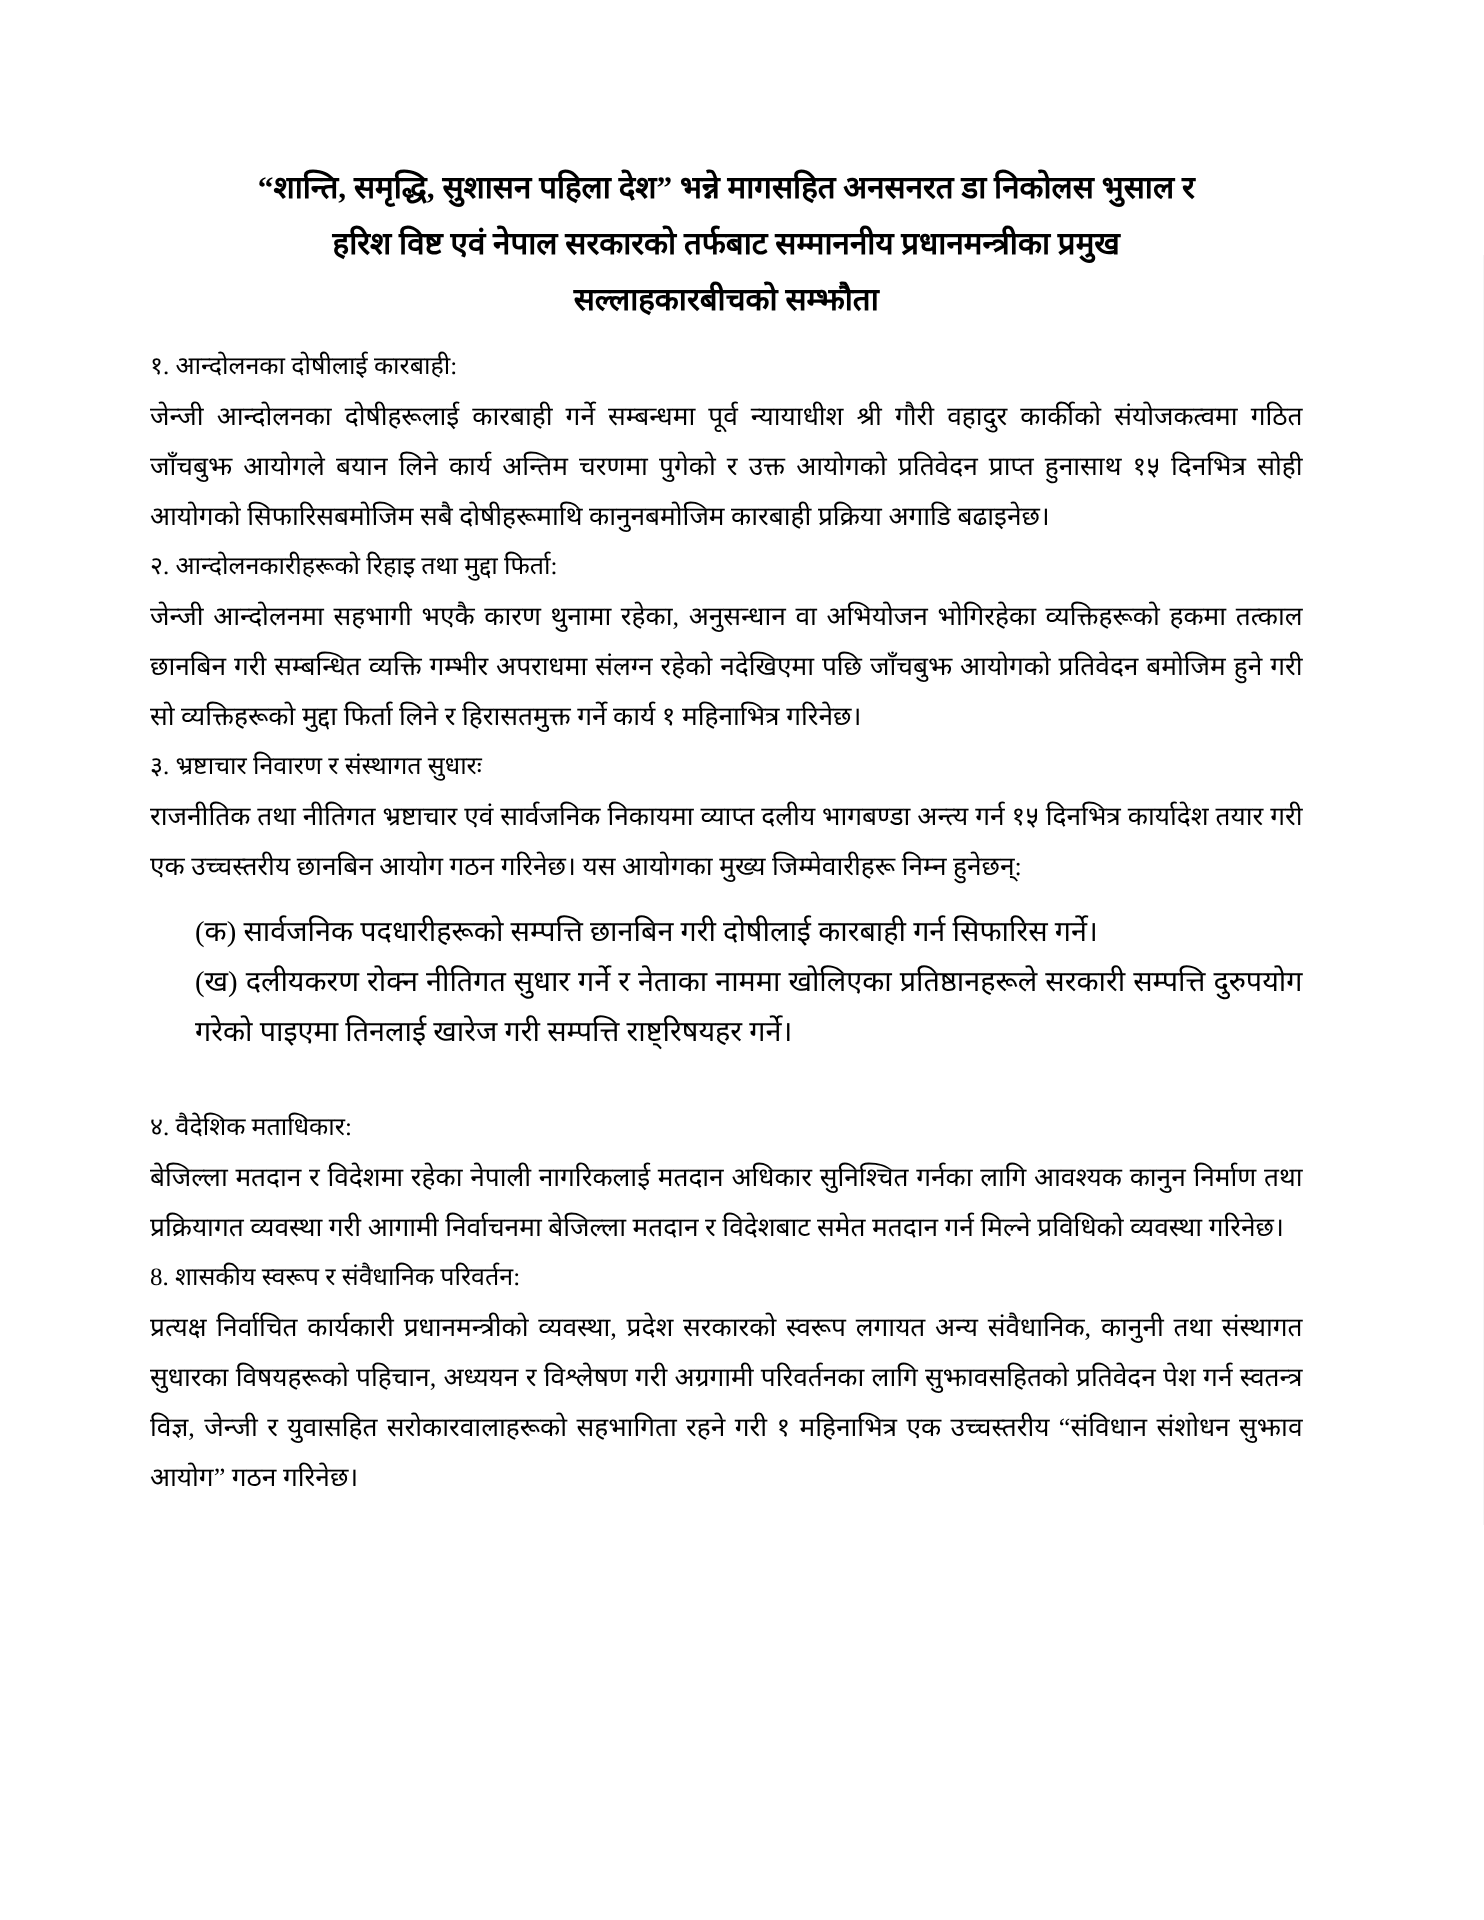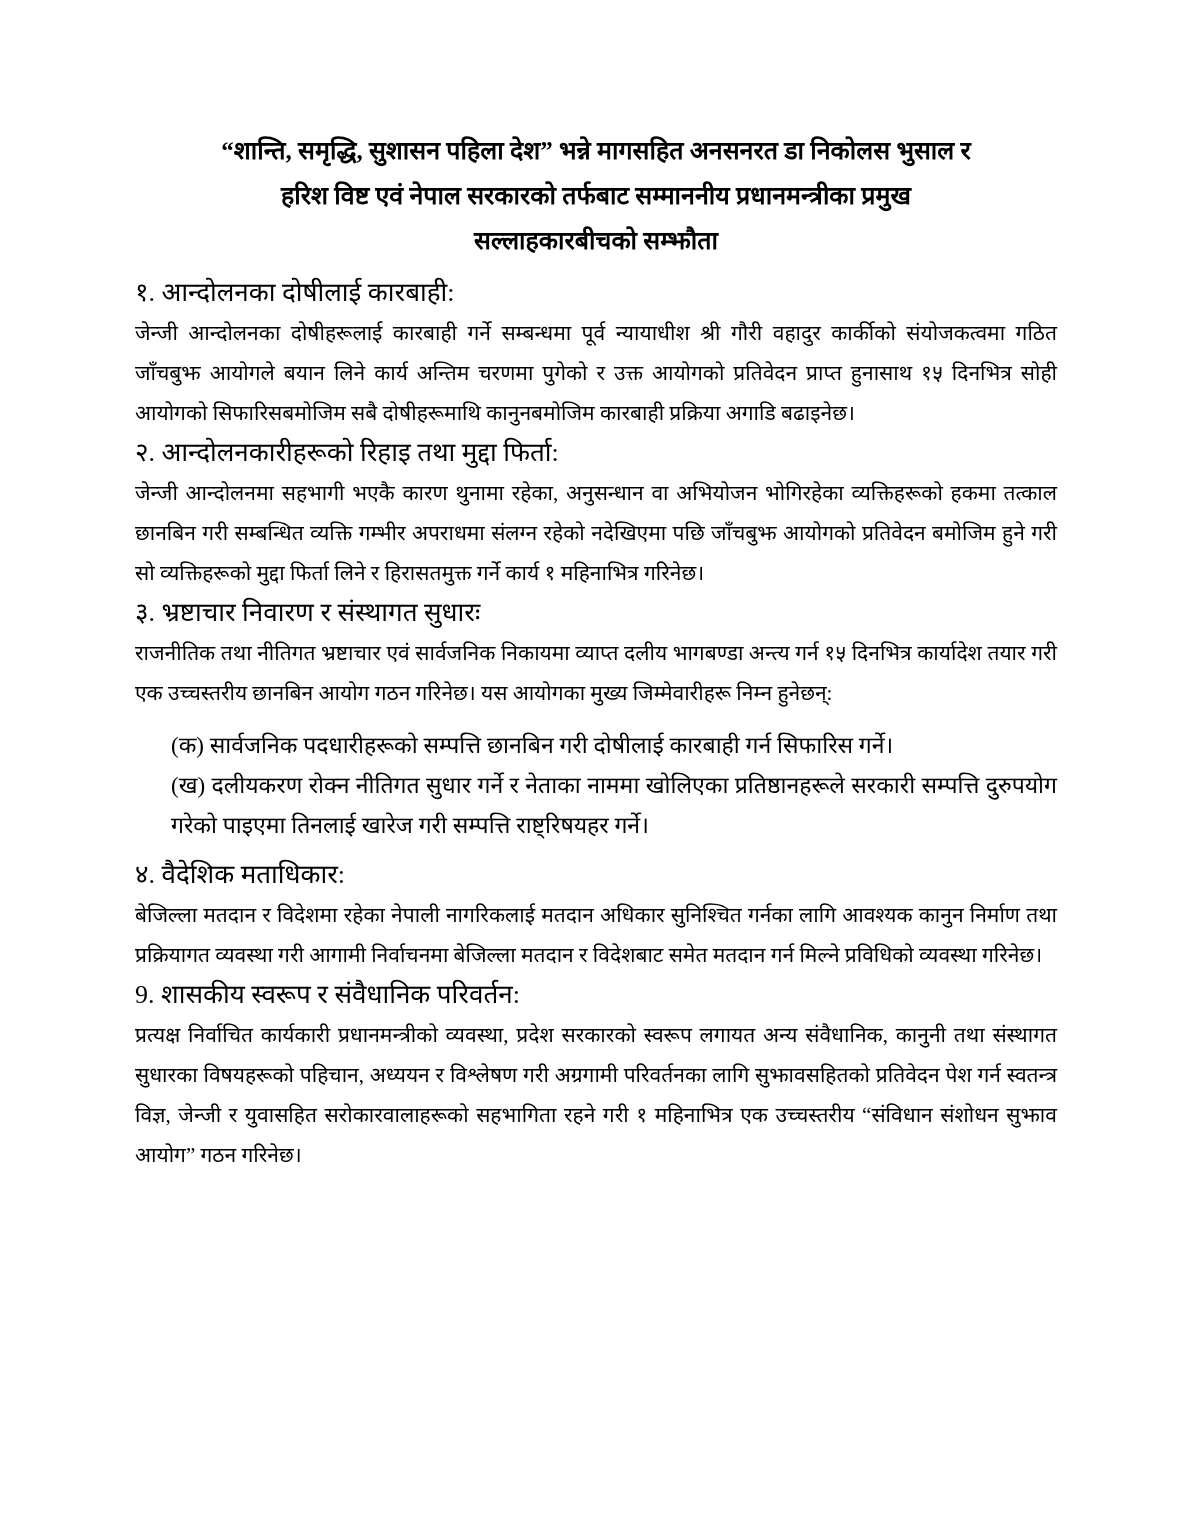--- a/index.html
+++ b/index.html
@@ -13,39 +13,39 @@
     height: 1536px;
     margin: 0 auto;
     background: #ffffff;
     color: #000000;
     font-family: "Liberation Serif", "DejaVu Serif", serif;
     overflow: hidden;
     box-sizing: border-box;
   }
   .content {
     position: absolute;
-    left: 135px;
+    left: 120px;
     top: 128px;
     width: 922px;
   }
   .doc-title {
     text-align: center;
     font-weight: 700;
     font-size: 25px;
     line-height: 45px;
     margin: 0 0 10px 0;
   }
   .doc-title .t-line {
     display: block;
   }
   .sec {
     margin: 0;
   }
   .sec-heading {
-    font-size: 26px;
+    font-size: 20px;
     line-height: 40px;
     margin: 0;
     text-align: left;
   }
   .sec-body {
     font-size: 21px;
     line-height: 40px;
     margin: 0;
     text-align: justify;
     text-justify: inter-word;
@@ -55,21 +55,21 @@
     margin-left: 36px;
   }
   .subitem {
     font-size: 23px;
     line-height: 40px;
     margin: 0;
     text-align: justify;
     text-justify: inter-word;
   }
   .gap-before {
-    margin-top: 9px;
+    margin-top: 36px;
   }
 </style>
 </head>
 <body>
 
 <div class="page">
   <div class="content">
 
     <h1 class="doc-title">
       <span class="t-line">“शान्ति, समृद्धि, सुशासन पहिला देश” भन्ने मागसहित अनसनरत डा निकोलस भुसाल र</span>
@@ -95,18 +95,18 @@
         <p class="subitem">(ख) दलीयकरण रोक्न नीतिगत सुधार गर्ने र नेताका नाममा खोलिएका प्रतिष्ठानहरूले सरकारी सम्पत्ति दुरुपयोग गरेको पाइएमा तिनलाई खारेज गरी सम्पत्ति राष्ट्रिषयहर गर्ने।</p>
       </div>
     </section>
 
     <section class="sec gap-before">
       <p class="sec-heading">४. वैदेशिक मताधिकार:</p>
       <p class="sec-body">बेजिल्ला मतदान र विदेशमा रहेका नेपाली नागरिकलाई मतदान अधिकार सुनिश्चित गर्नका लागि आवश्यक कानुन निर्माण तथा प्रक्रियागत व्यवस्था गरी आगामी निर्वाचनमा बेजिल्ला मतदान र विदेशबाट समेत मतदान गर्न मिल्ने प्रविधिको व्यवस्था गरिनेछ।</p>
     </section>
 
     <section class="sec">
-      <p class="sec-heading">9. शासकीय स्वरूप र संवैधानिक परिवर्तन:</p>
+      <p class="sec-heading">8. शासकीय स्वरूप र संवैधानिक परिवर्तन:</p>
       <p class="sec-body">प्रत्यक्ष निर्वाचित कार्यकारी प्रधानमन्त्रीको व्यवस्था, प्रदेश सरकारको स्वरूप लगायत अन्य संवैधानिक, कानुनी तथा संस्थागत सुधारका विषयहरूको पहिचान, अध्ययन र विश्लेषण गरी अग्रगामी परिवर्तनका लागि सुझावसहितको प्रतिवेदन पेश गर्न स्वतन्त्र विज्ञ, जेन्जी र युवासहित सरोकारवालाहरूको सहभागिता रहने गरी १ महिनाभित्र एक उच्चस्तरीय “संविधान संशोधन सुझाव आयोग” गठन गरिनेछ।</p>
     </section>
 
   </div>
 </div>
 
 </body></html>

